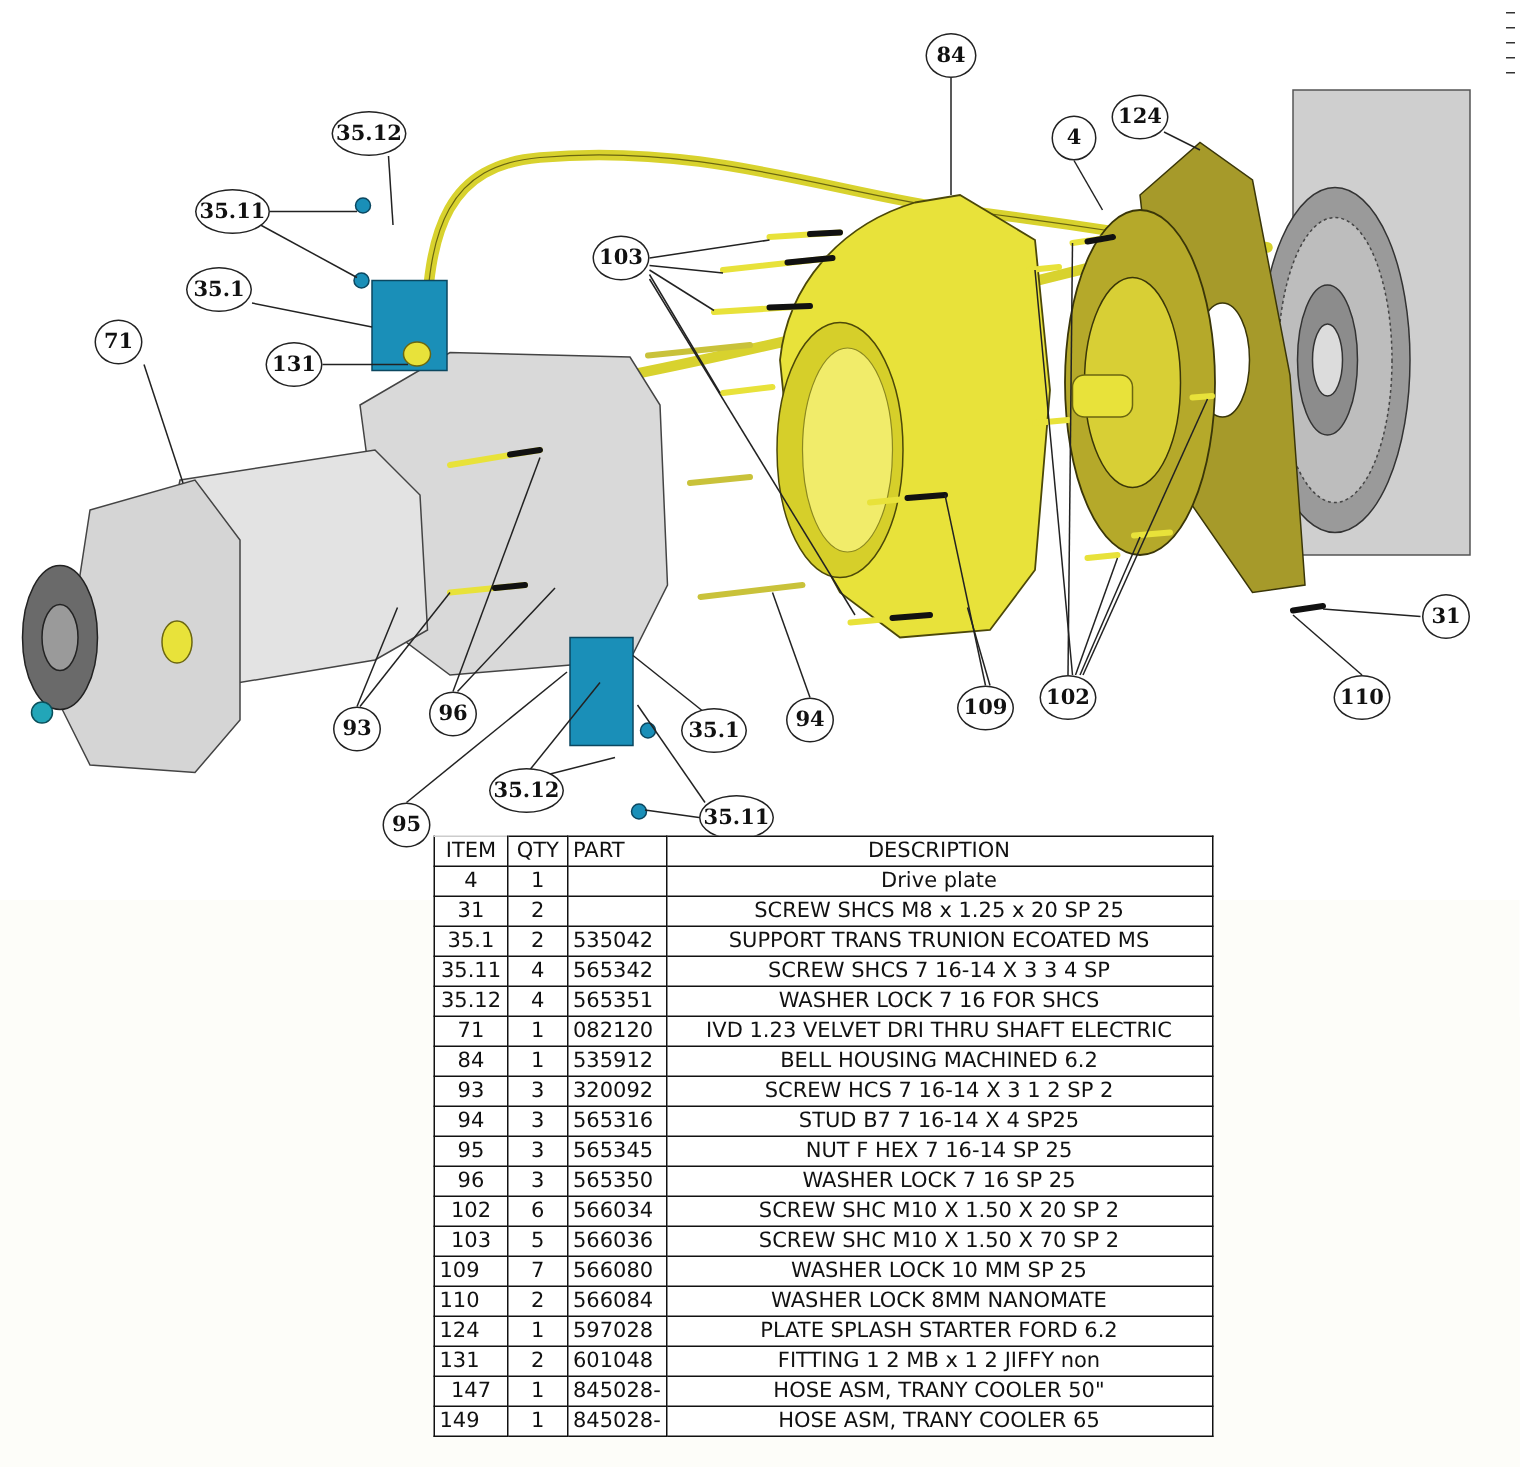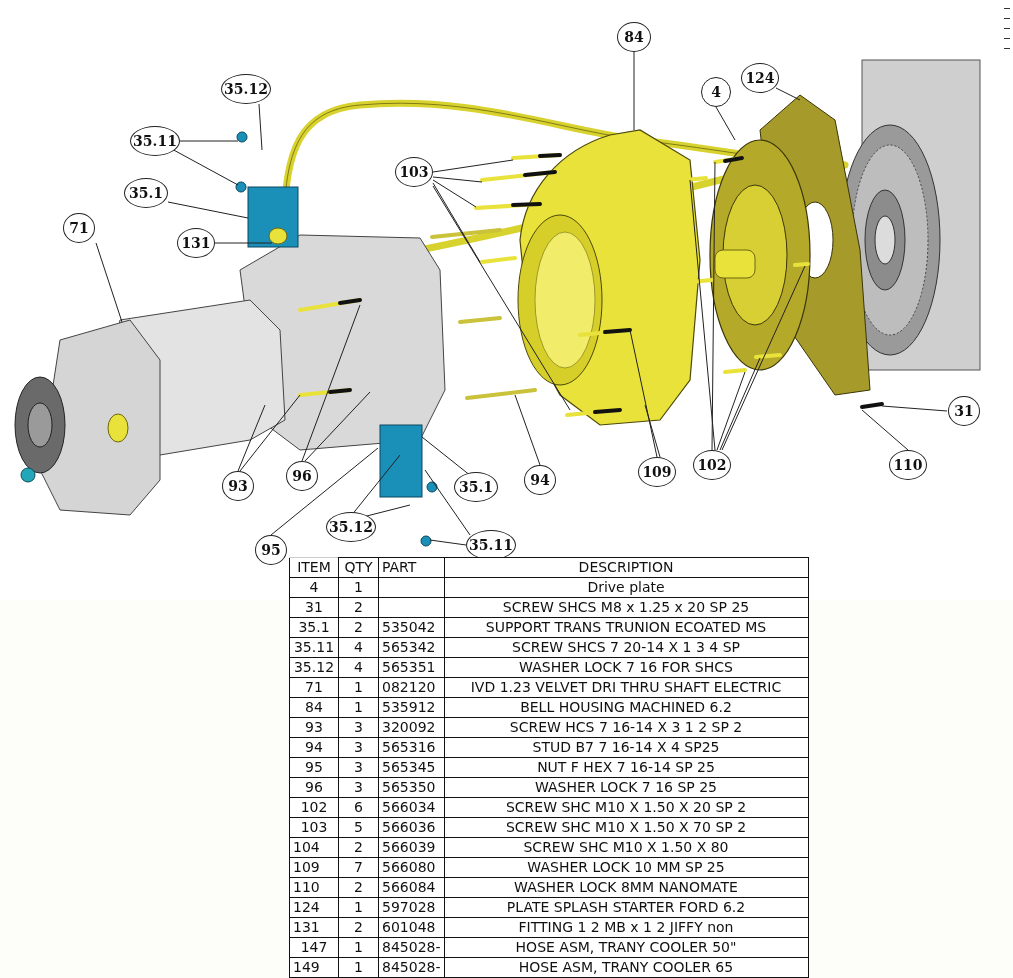--- a/index.html
+++ b/index.html
@@ -213,21 +213,21 @@
       <tr>
           <td class="c-item">35.1</td>
           <td class="c-qty">2</td>
           <td class="c-part">535042</td>
           <td class="c-desc">SUPPORT TRANS TRUNION ECOATED MS</td>
         </tr>
       <tr>
           <td class="c-item">35.11</td>
           <td class="c-qty">4</td>
           <td class="c-part">565342</td>
-          <td class="c-desc">SCREW SHCS 7 20-14 X 1 3 4 SP</td>
+          <td class="c-desc">SCREW SHCS 7 16-14 X 3 3 4 SP</td>
         </tr>
       <tr>
           <td class="c-item">35.12</td>
           <td class="c-qty">4</td>
           <td class="c-part">565351</td>
           <td class="c-desc">WASHER LOCK 7 16 FOR SHCS</td>
         </tr>
       <tr>
           <td class="c-item">71</td>
           <td class="c-qty">1</td>
@@ -270,26 +270,20 @@
           <td class="c-part">566034</td>
           <td class="c-desc">SCREW SHC M10 X 1.50 X 20 SP 2</td>
         </tr>
       <tr>
           <td class="c-item">103</td>
           <td class="c-qty">5</td>
           <td class="c-part">566036</td>
           <td class="c-desc">SCREW SHC M10 X 1.50 X 70 SP 2</td>
         </tr>
       <tr>
-          <td class="c-item" style="text-align:left">104</td>
-          <td class="c-qty">2</td>
-          <td class="c-part">566039</td>
-          <td class="c-desc">SCREW SHC M10 X 1.50 X 80</td>
-        </tr>
-      <tr>
           <td class="c-item" style="text-align:left">109</td>
           <td class="c-qty">7</td>
           <td class="c-part">566080</td>
           <td class="c-desc">WASHER LOCK 10 MM SP 25</td>
         </tr>
       <tr>
           <td class="c-item" style="text-align:left">110</td>
           <td class="c-qty">2</td>
           <td class="c-part">566084</td>
           <td class="c-desc">WASHER LOCK 8MM NANOMATE</td>

